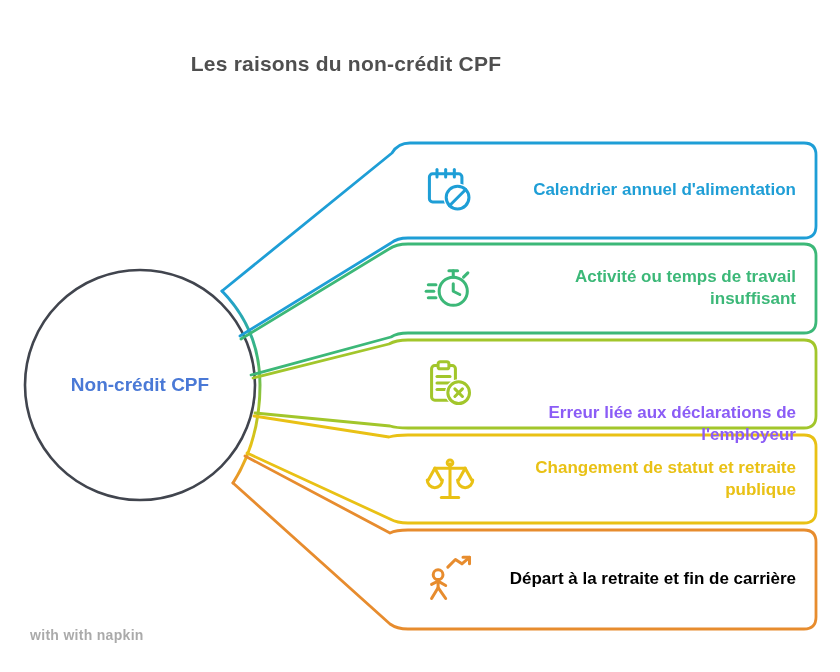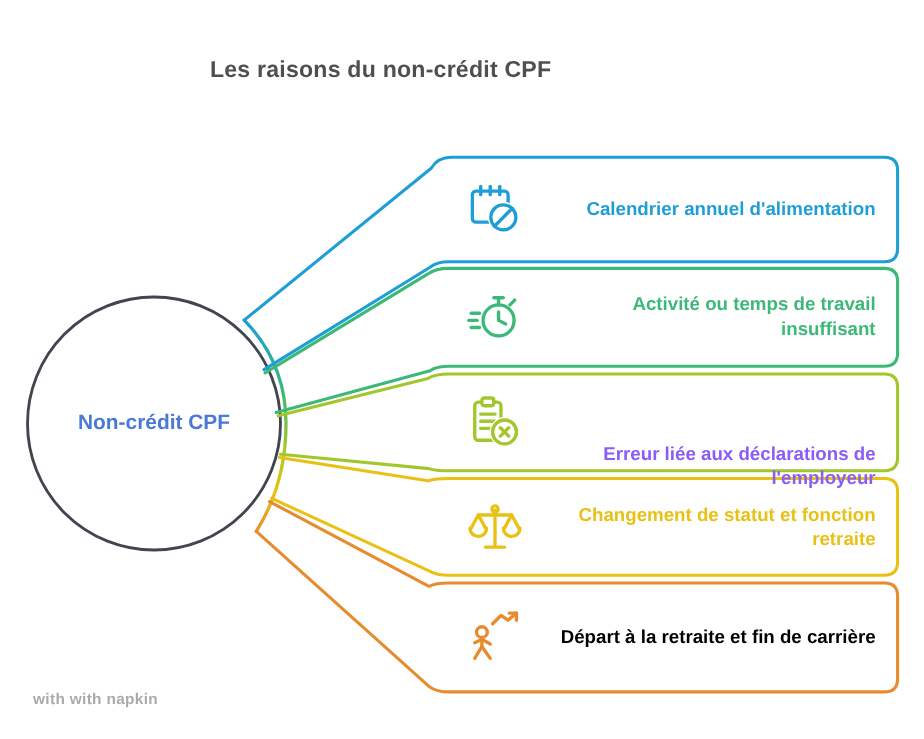--- a/index.html
+++ b/index.html
@@ -119,21 +119,21 @@
       <line x1="24" y1="10" x2="24" y2="39"></line>
       <line x1="16" y1="41" x2="32" y2="41"></line>
       <line x1="10" y1="14" x2="38" y2="14"></line>
       <circle cx="24" cy="9" r="2.6"></circle>
       <polyline points="4,25 10,14 16,25"></polyline>
       <path d="M3 25 A7 7 0 0 0 17 25"></path>
       <polyline points="32,25 38,14 44,25"></polyline>
       <path d="M31 25 A7 7 0 0 0 45 25"></path>
     </svg>
   </div>
-  <div class="branch-label" style="top: 479px; color: rgb(233, 193, 21);">Changement de statut et fonction retraite</div>
+  <div class="branch-label" style="top: 479px; color: rgb(233, 193, 21);">Changement de statut et retraite publique</div>
 
   <div class="branch-icon" style="top: 579px; color: rgb(231, 140, 46);">
     <svg viewBox="0 0 48 48" fill="none" stroke="currentColor" stroke-width="2.8" stroke-linecap="round" stroke-linejoin="round">
       <polyline points="22,13 29,6 35,10 42,4"></polyline>
       <polyline points="36,4 42,4 42,10"></polyline>
       <circle cx="13" cy="20" r="4.5"></circle>
       <line x1="13" y1="24.5" x2="13" y2="32"></line>
       <polyline points="7,29 13,26 20,30"></polyline>
       <polyline points="7,42 13,32 20,42"></polyline>
     </svg>

